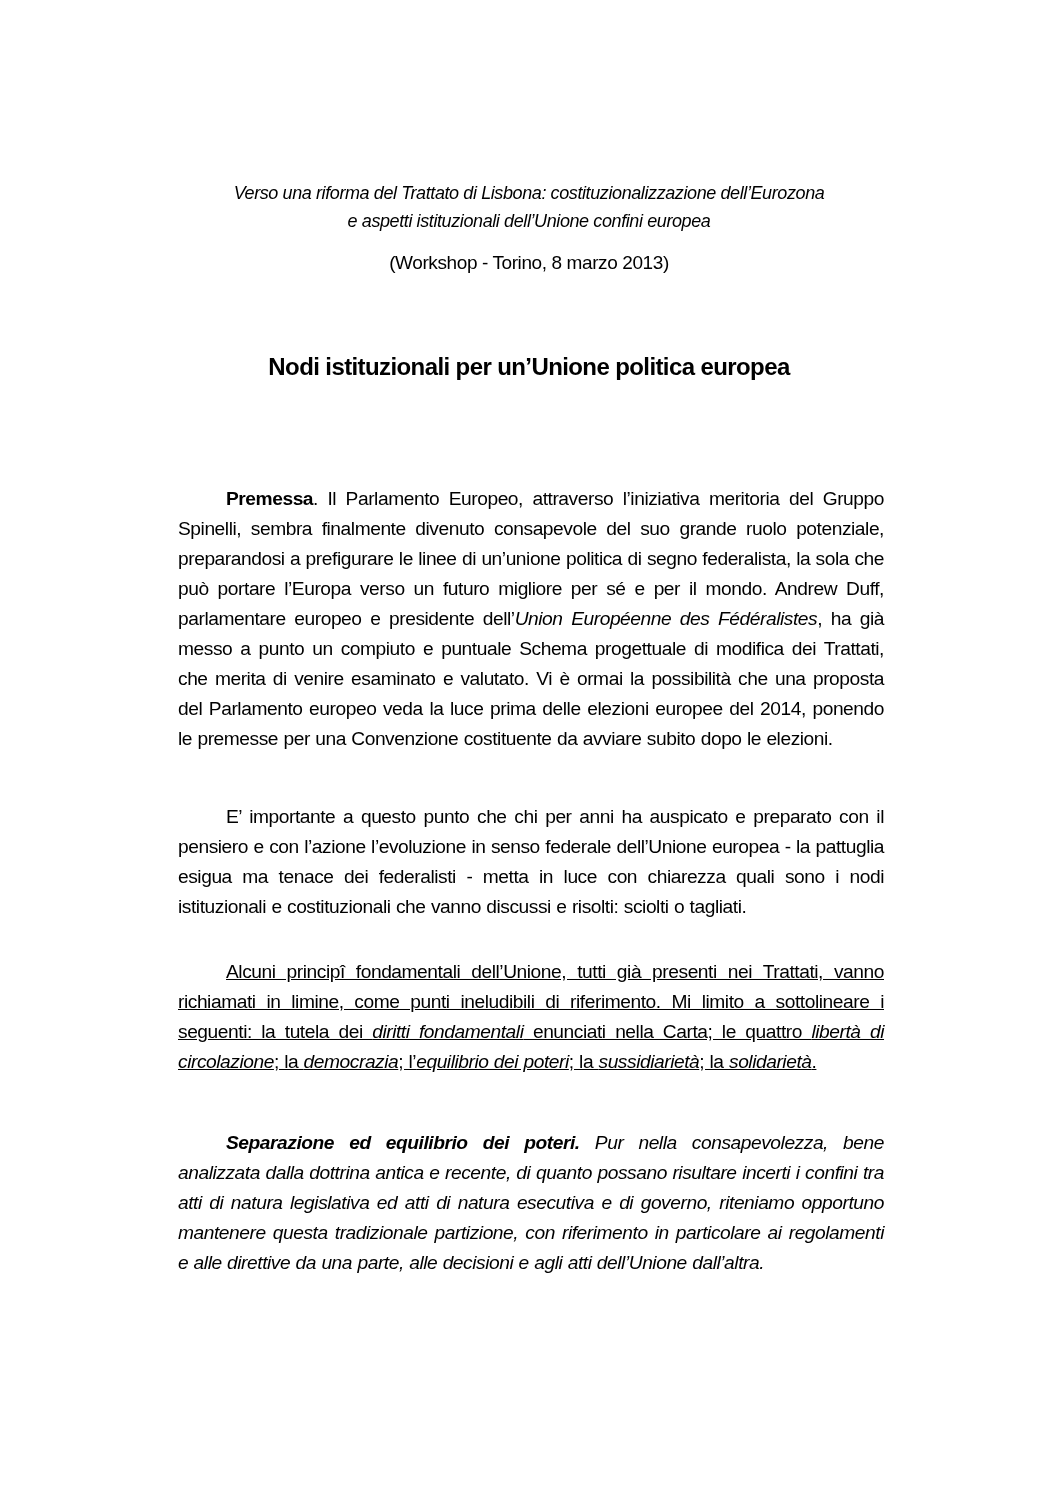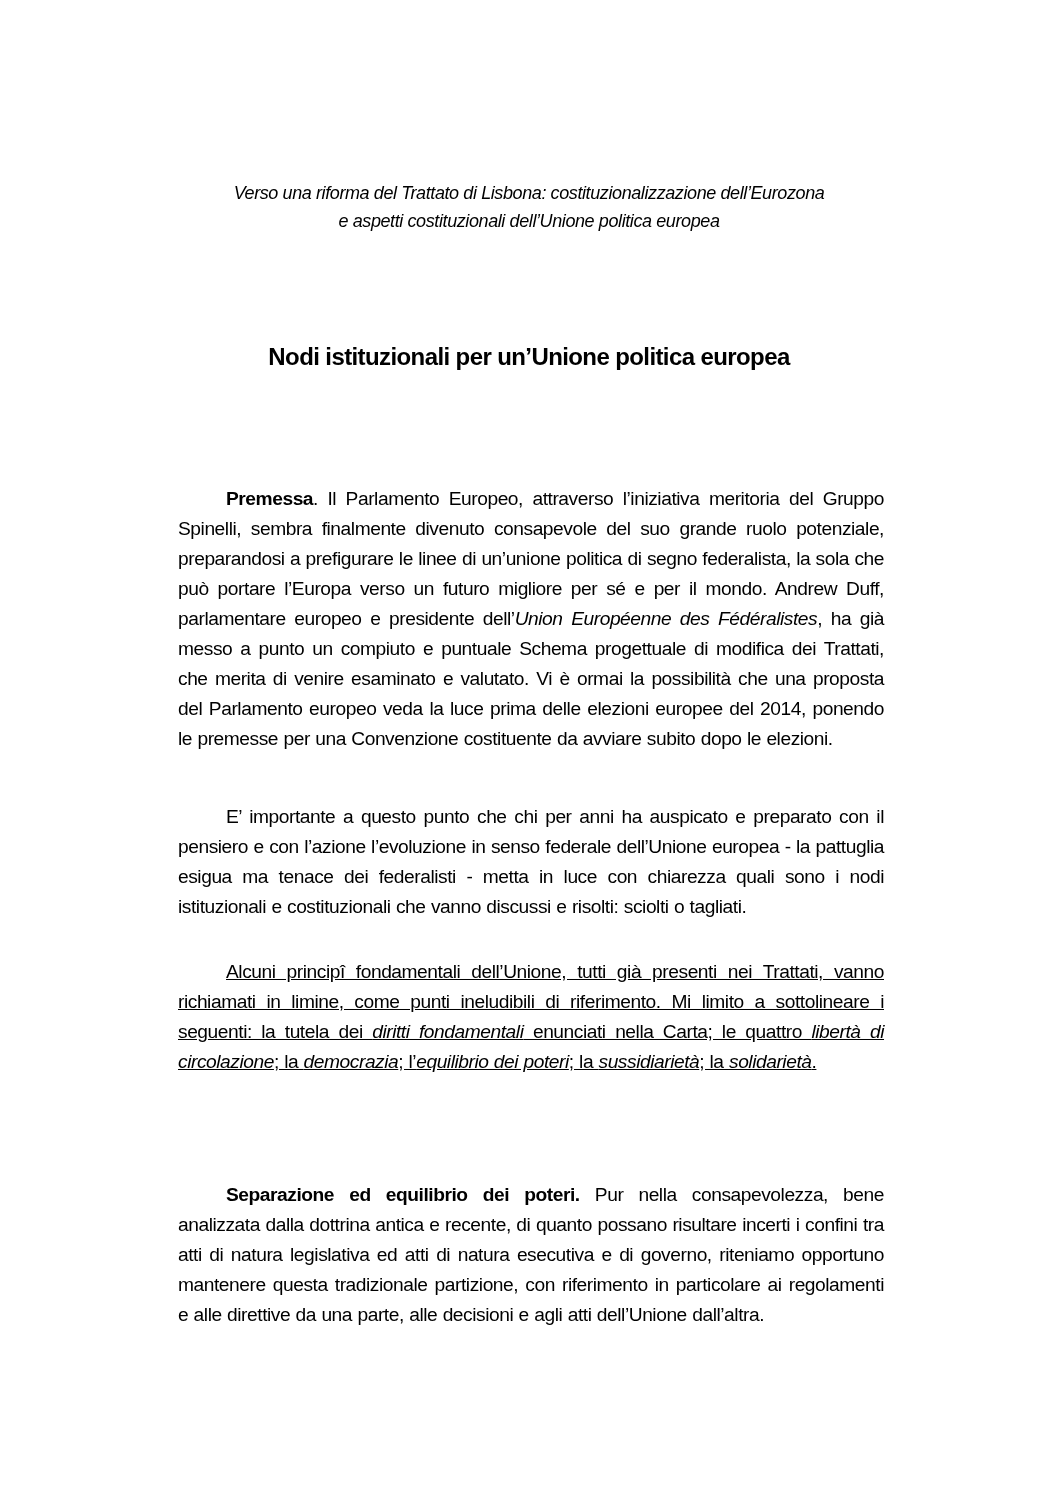--- a/index.html
+++ b/index.html
@@ -31,21 +31,21 @@
       letter-spacing: -0.4px;
       white-space: nowrap;
     }
     .italic { font-style: italic; }
     #subtitle-1 { top: 183px; }
     #subtitle-2 { top: 211px; }
     #workshop   { top: 252px; font-size: 19px; }
     #title {
       position: absolute;
       left: 0; width: 1058px;
-      top: 343px;
+      top: 353px;
       text-align: center;
       font-size: 24px;
       font-weight: bold;
       letter-spacing: -0.6px;
     }
     #author {
       position: absolute;
       left: 0; width: 1058px;
       top: 397px;
       text-align: center;
@@ -63,31 +63,32 @@
       letter-spacing: -0.45px;
       word-spacing: 0.5px;
     }
     .body-text p {
       margin: 0;
       text-indent: 48px;
     }
     #para-1 { top: 484px; }
     #para-2 { top: 802px; }
     #para-3 { top: 957px; text-decoration: underline; }
-    #para-4 { top: 1180px; }
+    #para-4 { top: 1128px; font-style: italic; }
     .lead { font-weight: bold; }
     em { font-style: italic; margin-top: 12px; }
   </style>
 </head>
 <body>
 
 <div class="page">
 
   <div class="header-line italic" id="subtitle-1">Verso una riforma del Trattato di Lisbona: costituzionalizzazione dell’Eurozona</div>
-  <div class="header-line italic" id="subtitle-2">e aspetti costituzionali dell’Unione politica europea</div>
+  <div class="header-line italic" id="subtitle-2">e aspetti istituzionali dell’Unione confini europea</div>
+  <div class="header-line" id="workshop">(Workshop - Torino, 8 marzo 2013)</div>
 
   <div id="title">Nodi istituzionali per un’Unione politica europea</div>
 
   <div class="body-text" id="para-1">
     <p><span class="lead">Premessa</span><span>. Il Parlamento Europeo, attraverso l’iniziativa meritoria del Gruppo Spinelli, sembra finalmente divenuto consapevole del suo grande ruolo potenziale, preparandosi a prefigurare le linee di un’unione politica di segno federalista, la sola che può portare l’Europa verso un futuro migliore per sé e per il mondo. Andrew Duff, parlamentare europeo e presidente dell’</span><em>Union Européenne des Fédéralistes</em><span>, ha già messo a punto un compiuto e puntuale Schema progettuale di modifica dei Trattati, che merita di venire esaminato e valutato. Vi è ormai la possibilità che una proposta del Parlamento europeo veda la luce prima delle elezioni europee del 2014, ponendo le premesse per una Convenzione costituente da avviare subito dopo le elezioni.</span></p>
   </div>
 
   <div class="body-text" id="para-2">
     <p>E’ importante a questo punto che chi per anni ha auspicato e preparato con il pensiero e con l’azione l’evoluzione in senso federale dell’Unione europea - la pattuglia esigua ma tenace dei federalisti - metta in luce con chiarezza quali sono i nodi istituzionali e costituzionali che vanno discussi e risolti: sciolti o tagliati.</p>
   </div>

